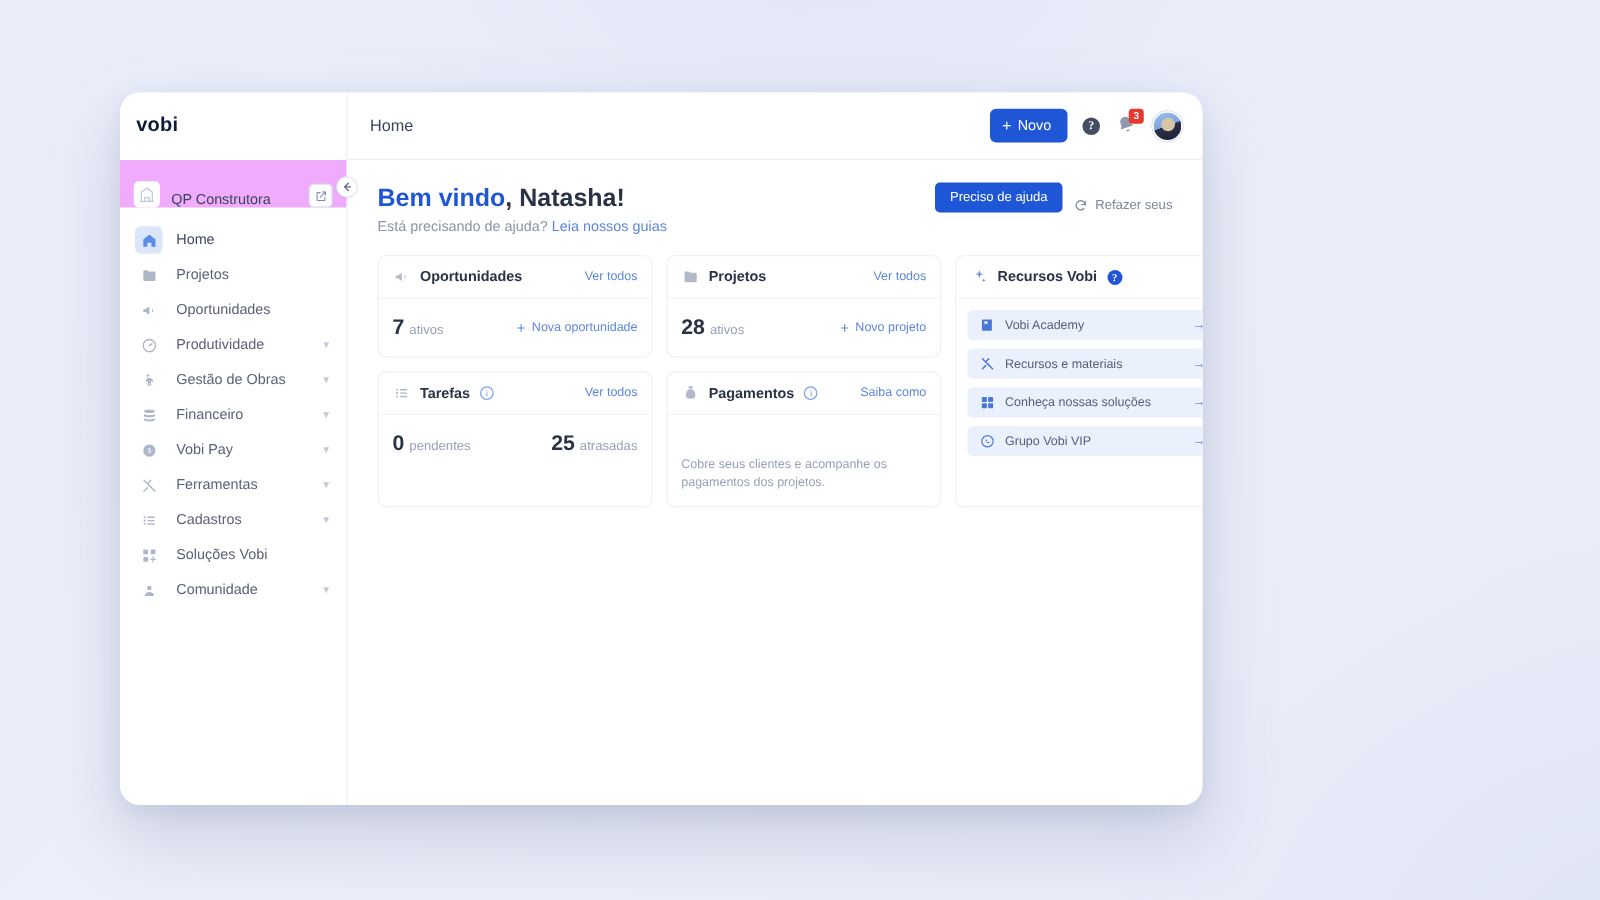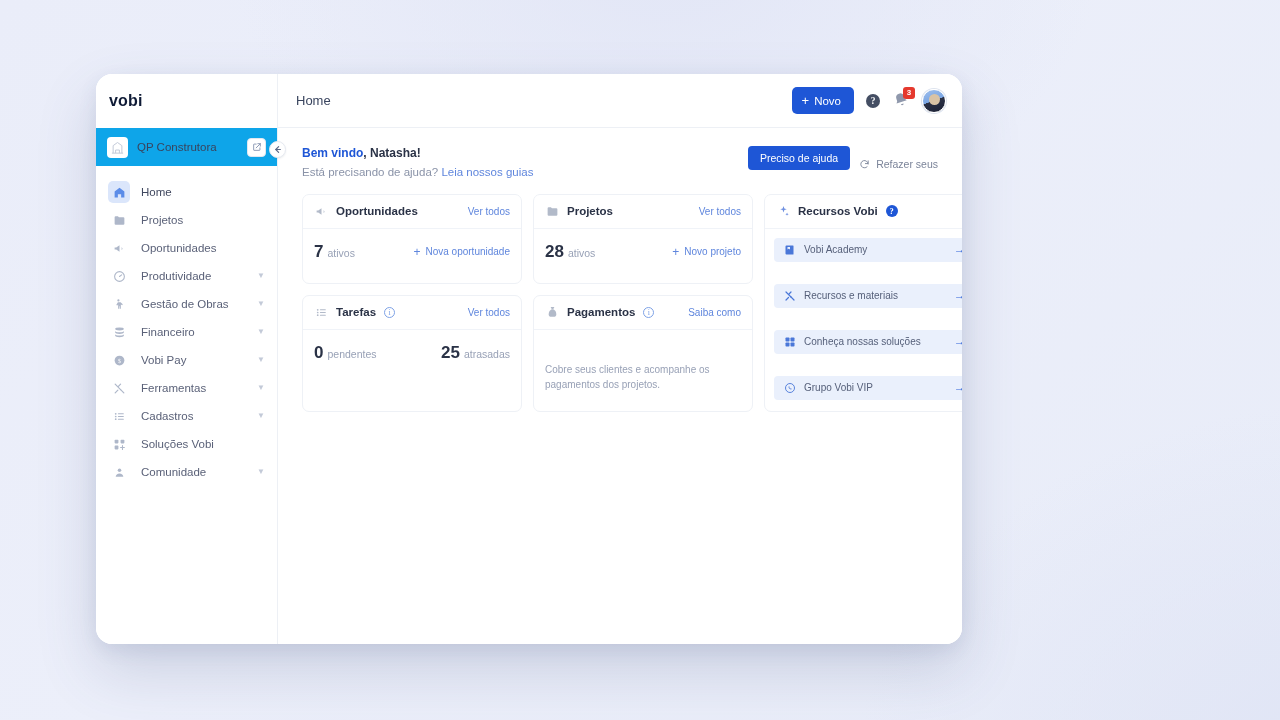--- a/index.html
+++ b/index.html
@@ -45,23 +45,23 @@
   .collapse-btn {
     position: absolute; right: -9px; top: 67px;
     width: 17px; height: 17px; border-radius: 50%;
     background: #fff; border: 1px solid #e6eaf1;
     display: flex; align-items: center; justify-content: center;
     color: #5b6785; font-size: 9px; line-height: 1;
     box-shadow: 0 1px 2px rgba(30,41,70,.08);
     cursor: pointer; z-index: 5;
   }
   .org-row {
-    display: flex; align-items: center; gap: 9px;
+    display: flex; align-items: flex-end; gap: 9px;
     height: 38px; margin: 0 0 8px 0; padding: 0 11px;
-    background: #0ea5e9;
+    background: #f0abfc;
   }
   .org-logo {
     width: 21px; height: 21px; flex: 0 0 21px;
     border-radius: 4px; background: #ffffff;
     display: flex; align-items: center; justify-content: center;
     color: #c3cad8;
   }
   .org-name {
     flex: 1 1 auto; font-size: 11.5px; color: #39445e;
     white-space: nowrap; overflow: hidden; text-overflow: ellipsis;
@@ -152,21 +152,21 @@
     content: ""; position: absolute; left: 50%; top: 22%;
     width: 11px; height: 11px; margin-left: -5.5px; border-radius: 50%;
     background: #d9c3a5;
   }
 
   
   #content { flex: 1 1 auto; padding: 18px 24px 0 24px; overflow: hidden; }
 
   .welcome-row { display: flex; align-items: flex-start; }
   .welcome-l { flex: 1 1 auto; }
-  .welcome-title { font-size: 12px; font-weight: 700; color: #2a3246; line-height: 1.3; }
+  .welcome-title { font-size: 20px; font-weight: 700; color: #2a3246; line-height: 1.3; }
   .welcome-title .hl { color: #1e56d6; }
   .welcome-sub { font-size: 11.5px; color: #8a93a8; margin-top: 4px; }
   .welcome-sub a { color: #5f86dd; text-decoration: none; cursor: pointer; }
   .welcome-r { display: flex; flex-direction: row; align-items: flex-end; gap: 9px; }
   .btn-help {
     height: 24px; padding: 0 12px; background: #1e56d6; color: #fff;
     border: none; border-radius: 4px; font-size: 10.5px; font-family: inherit; cursor: pointer;
   }
   .redo {
     display: flex; align-items: center; gap: 6px;
@@ -204,21 +204,21 @@
   .stat-lbl { font-size: 10.5px; color: #98a1b6; }
   .card-action {
     margin-left: auto; display: flex; align-items: center; gap: 5px;
     font-size: 10px; color: #5f86dd; cursor: pointer; white-space: nowrap;
   }
   .card-action .plus { font-size: 12px; line-height: 1; }
   .card-desc { font-size: 10px; color: #98a1b6; line-height: 1.5; margin-top: 21px; }
 
   
   .res-card { grid-column: 3; grid-row: 1 / span 2; display: flex; flex-direction: column; }
-  .res-body { padding: 9px 9px 11px 9px; display: flex; flex-direction: column; gap: 22px; }
+  .res-body { padding: 9px 9px 11px 9px; display: flex; flex-direction: column; gap: 7px; }
   .res-item {
     display: flex; align-items: center; gap: 8px;
     height: 24px; padding: 0 9px;
     background: #eaf0fc; border-radius: 4px; cursor: pointer;
   }
   .res-ico { width: 13px; height: 13px; flex: 0 0 13px; display: flex; align-items: center; justify-content: center; color: #4a77d8; }
   .res-lbl { flex: 1 1 auto; font-size: 10px; color: #56607a; white-space: nowrap; overflow: hidden; text-overflow: ellipsis; }
   .res-arrow { color: #2f63d8; font-size: 11px; line-height: 1; }
   .sparkle { color: #6f90e0; }
   .help-blue {

